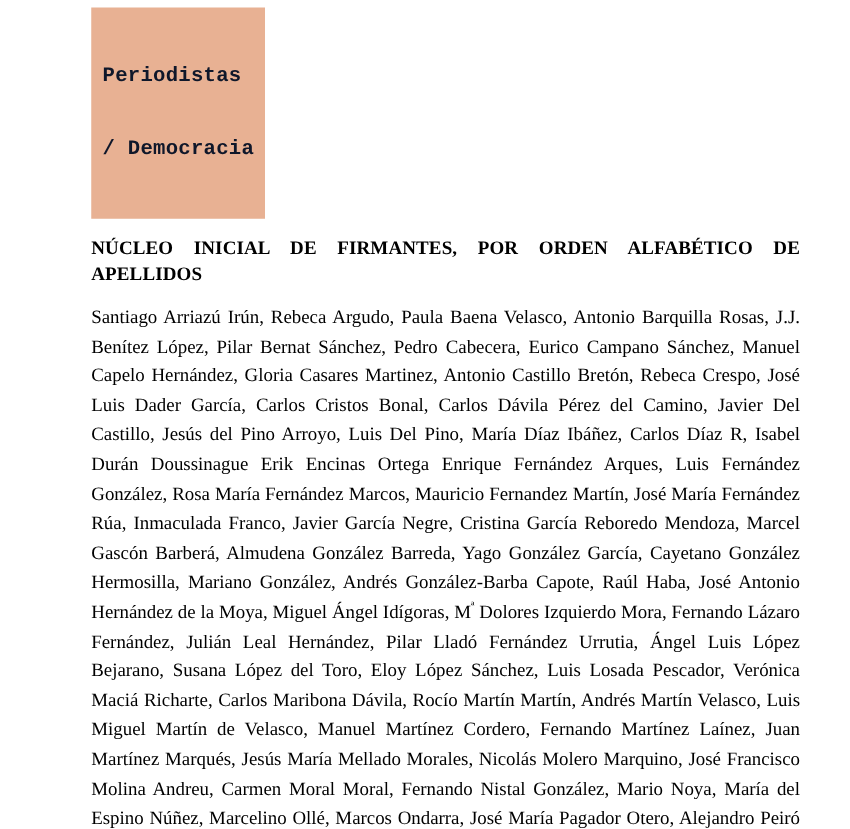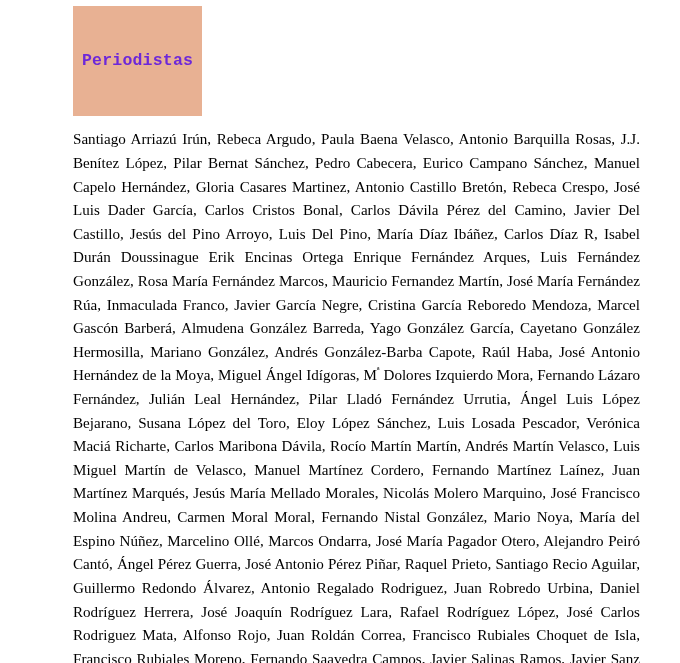--- a/index.html
+++ b/index.html
@@ -26,21 +26,21 @@
   }
   .logo-box {
     display: inline-block;
     background: #e8b193;
     padding: 6px 9px 7px 9px;
     line-height: 1.18;
     font-family: "Liberation Mono", "DejaVu Sans Mono", monospace;
     font-weight: bold;
     font-size: 16.5px;
     letter-spacing: 0.2px;
-    color: #6d28d9;
+    color: #0f172a;
     white-space: pre;
   }
   .logo-line {
     display: block;
   }
   .doc-heading {
     margin: 13px 0 0 0;
     padding-right: 0;
     font-family: "Liberation Serif", serif;
     font-weight: bold;
@@ -67,19 +67,21 @@
   }
 </style>
 </head>
 <body>
 
 <div class="page">
 
   <div class="logo-block">
     <div class="logo-box">
       <span class="logo-line">Periodistas</span>
+      <span class="logo-line">/ Democracia</span>
     </div>
   </div>
 
+  <h1 class="doc-heading">NÚCLEO INICIAL DE FIRMANTES, POR ORDEN ALFABÉTICO DE APELLIDOS</h1>
 
   <p class="doc-body"><span>Santiago Arriazú Irún, Rebeca Argudo, Paula Baena Velasco, Antonio Barquilla Rosas, J.J. Benítez López, Pilar Bernat Sánchez, Pedro Cabecera, Eurico Campano Sánchez, Manuel Capelo Hernández, Gloria Casares Martinez, Antonio Castillo Bretón, Rebeca Crespo, José Luis Dader García, Carlos Cristos Bonal, Carlos Dávila Pérez del Camino, Javier Del Castillo, Jesús del Pino Arroyo, Luis Del Pino, María Díaz Ibáñez, Carlos Díaz R, Isabel Durán Doussinague Erik Encinas Ortega Enrique Fernández Arques, Luis Fernández González, Rosa María Fernández Marcos, Mauricio Fernandez Martín, José María Fernández Rúa, Inmaculada Franco, Javier García Negre, Cristina García Reboredo Mendoza, Marcel Gascón Barberá, Almudena González Barreda, Yago González García,   Cayetano González Hermosilla, Mariano González, Andrés González-Barba Capote, Raúl Haba, José Antonio Hernández de la Moya, Miguel Ángel Idígoras, M</span><sup>ª</sup><span> Dolores Izquierdo Mora, Fernando Lázaro Fernández, Julián Leal Hernández, Pilar Lladó Fernández Urrutia, Ángel Luis López Bejarano, Susana López del Toro, Eloy López Sánchez, Luis Losada Pescador, Verónica Maciá Richarte, Carlos Maribona Dávila, Rocío Martín Martín, Andrés Martín Velasco, Luis Miguel Martín de Velasco, Manuel Martínez Cordero, Fernando Martínez Laínez, Juan Martínez Marqués, Jesús María Mellado Morales, Nicolás Molero Marquino, José Francisco Molina Andreu, Carmen Moral Moral, Fernando Nistal González, Mario Noya, María del Espino Núñez, Marcelino Ollé, Marcos Ondarra, José María Pagador Otero, Alejandro Peiró Cantó, Ángel Pérez Guerra, José Antonio Pérez Piñar, Raquel Prieto, Santiago Recio Aguilar, Guillermo Redondo Álvarez, Antonio Regalado Rodriguez, Juan Robredo Urbina, Daniel Rodríguez Herrera, José Joaquín Rodríguez Lara, Rafael Rodríguez López, José Carlos Rodriguez Mata, Alfonso Rojo, Juan Roldán Correa, Francisco Rubiales Choquet de Isla, Francisco Rubiales Moreno, Fernando Saavedra Campos, Javier Salinas Ramos, Javier Sanz García, Silvia Sanz González, Carmen Sastre Bellas, Fernando Segu Martín, Antonio Tinoco Ardila, Sibely Valle Téllez, Armando Vázquez Crespo, Fabián Vázquez, Alberto Velasco, José Antonio Vera Gil, Montserrat Vilaseca Momplet, Álvaro Zancajo Fenoll.</span></p>
 
 </div>
 
 </body></html>

